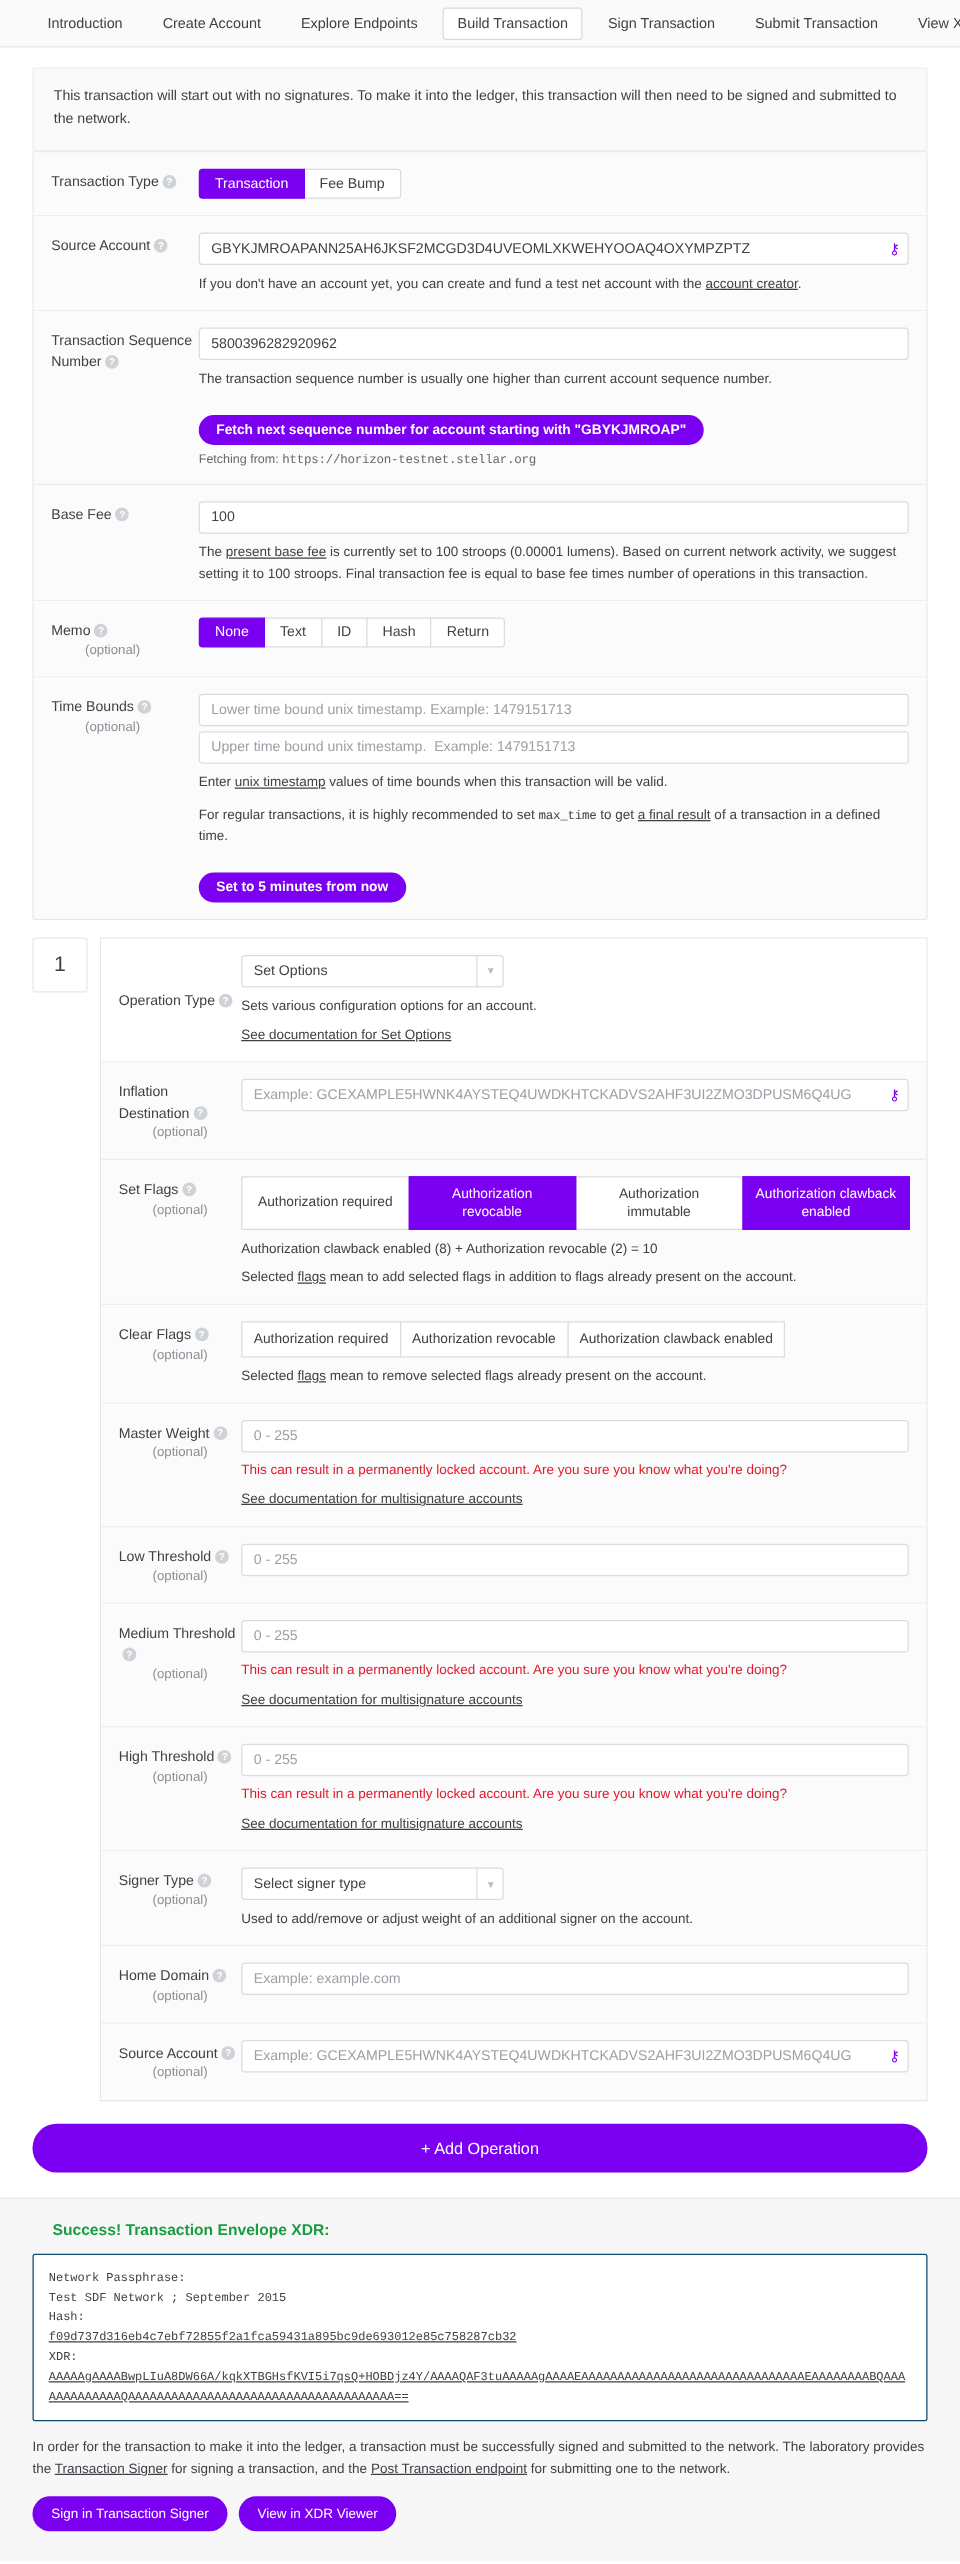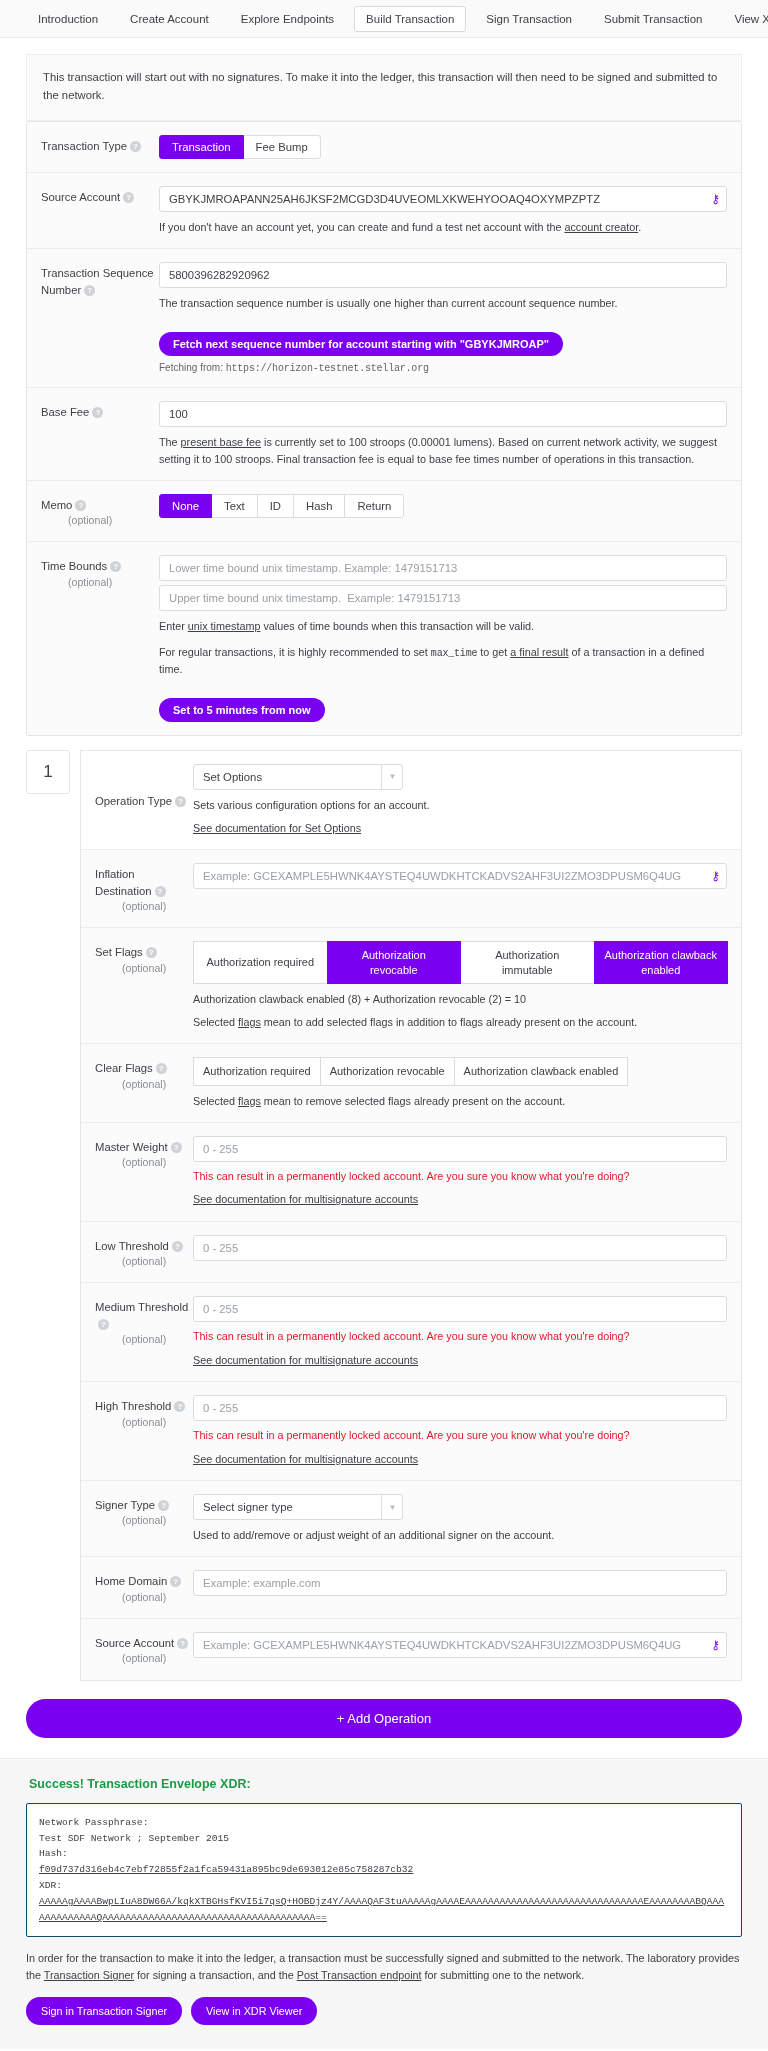--- a/index.html
+++ b/index.html
@@ -217,21 +217,21 @@
   }
 
   
   .result {
     margin-top:20px;
     background:#f7f7f7;
     border-top:1px solid #ececec;
     padding:18px 26px 24px 26px;
   }
   .result h3 {
-    margin:0 0 12px 3px;
+    margin:0 0 12px 16px;
     font-size:12.5px;
     color:#1a9c45;
     font-weight:bold;
   }
   .codebox {
     background:#ffffff;
     border:1px solid #0c4a6e;
     border-radius:2px;
     padding:11px 12px;
     font-family:"Liberation Mono", monospace;

